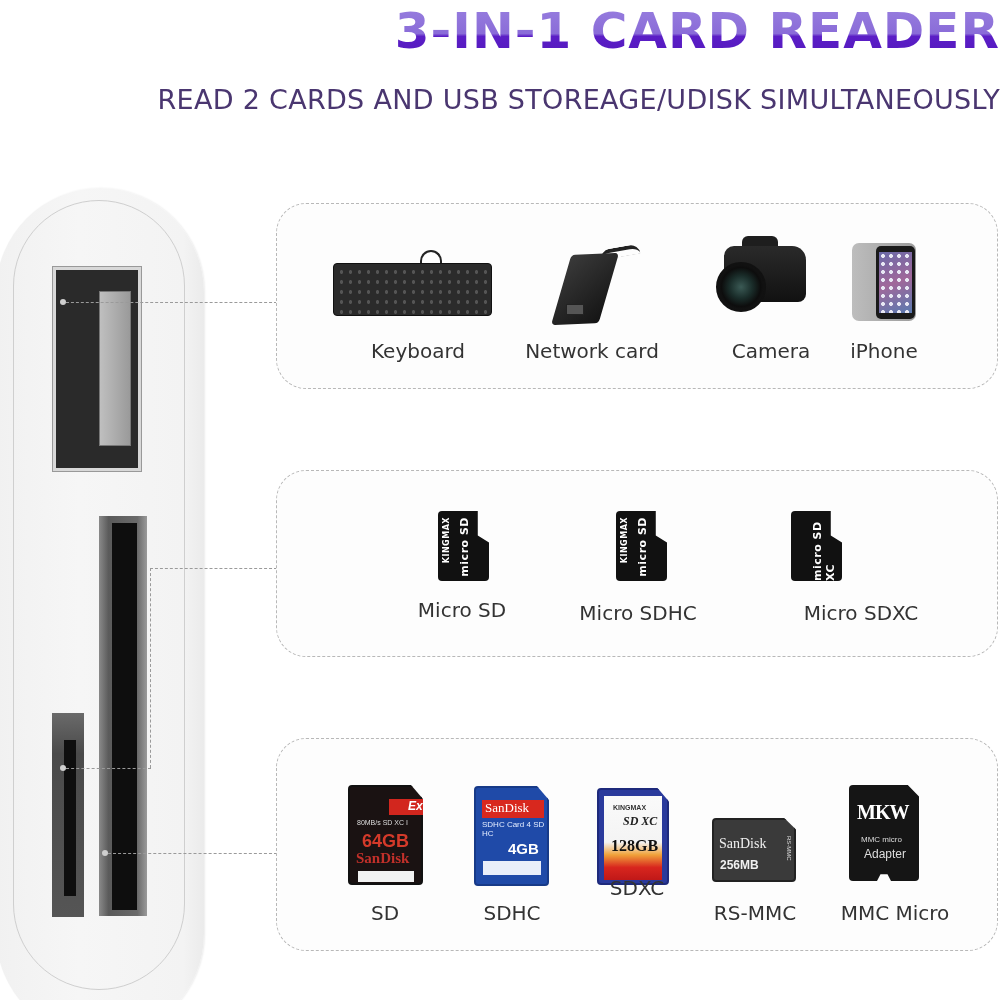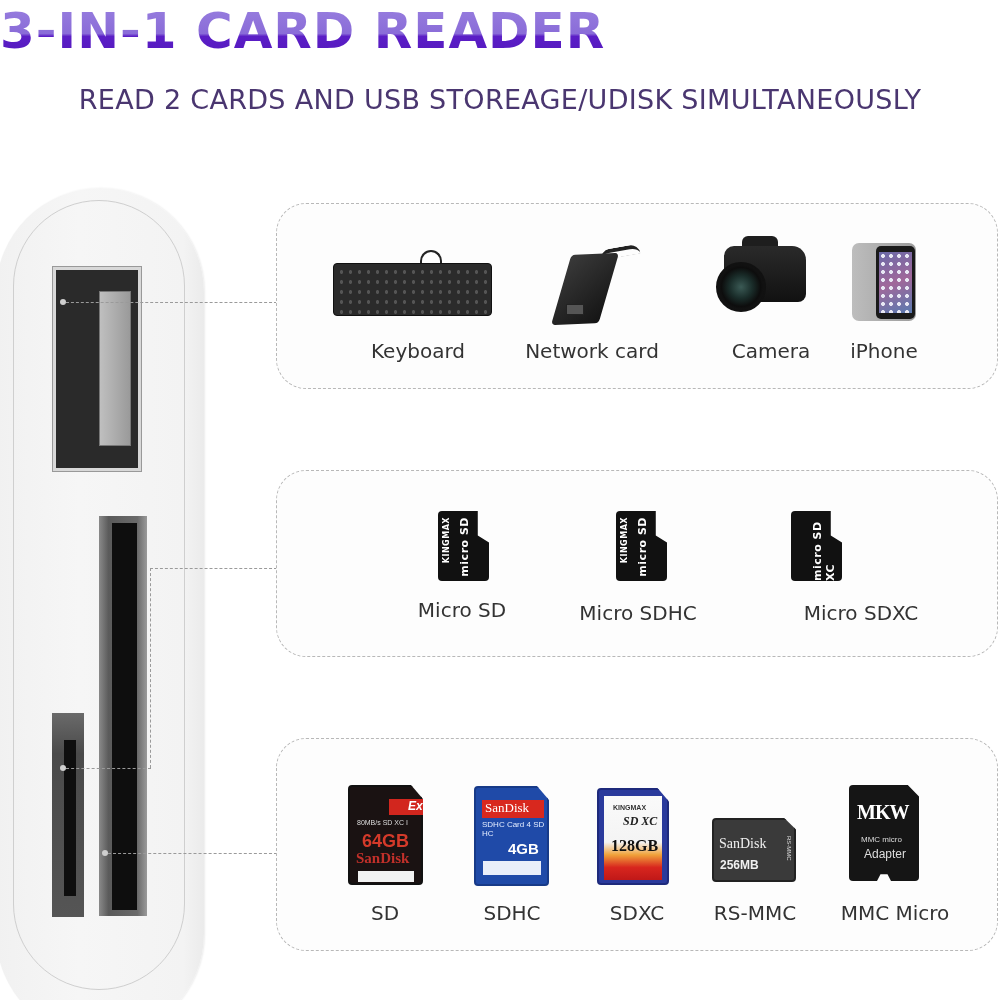--- a/index.html
+++ b/index.html
@@ -1,28 +1,28 @@
 <!DOCTYPE html>
 <html><head>
   <meta charset="utf-8">
   <style>
     * { margin: 0; padding: 0; box-sizing: border-box; }
     html, body { width: 1000px; height: 1000px; background: #ffffff; overflow: hidden; }
     body { position: relative; font-family: "DejaVu Sans", sans-serif; }
 
     .title {
       position: absolute; left: 0; top: 0; width: 1000px; height: 70px;
-      text-align: left; font-size: 50px; font-weight: bold; letter-spacing: 1px;
+      text-align: right; font-size: 50px; font-weight: bold; letter-spacing: 1px;
       line-height: 62px;
       background: linear-gradient(to bottom, #9a82e0 0%, #8a6cd8 48%, #5b1ec6 52%, #4f16b8 100%);
       -webkit-background-clip: text; background-clip: text; color: transparent;
       font-family: "DejaVu Sans", sans-serif;
     }
     .subtitle {
-      position: absolute; left: 0; top: 84px; width: 1000px; text-align: center;
+      position: absolute; left: 0; top: 84px; width: 1000px; text-align: right;
       font-size: 27px; color: #4a3670; letter-spacing: 0.3px;
       font-family: "DejaVu Sans", sans-serif;
     }
 
     
     .device {
       position: absolute; left: -4px; top: 188px; width: 208px; height: 850px;
       background: linear-gradient(to right, #f1f1f1 0%, #f6f6f6 40%, #f3f3f3 90%, #ebebeb 100%);
       border-radius: 104px 104px 104px 104px;
       box-shadow: 1px 0 2px rgba(0,0,0,0.08);
@@ -265,15 +265,15 @@
 </div>
 
 <div class="card card-mmcmicro">
   <div class="brand">MKW</div>
   <div class="line1">MMC micro</div>
   <div class="line2">Adapter</div>
 </div>
 
 <div class="label" style="left:385px;top:901px;">SD</div>
 <div class="label" style="left:512px;top:901px;">SDHC</div>
-<div class="label" style="left:637px;top:901px;">SDXC</div>
+<div class="label" style="left:637px;top:876px;">SDXC</div>
 <div class="label" style="left:755px;top:901px;">RS-MMC</div>
 <div class="label" style="left:895px;top:901px;">MMC Micro</div>
 
 </body></html>

